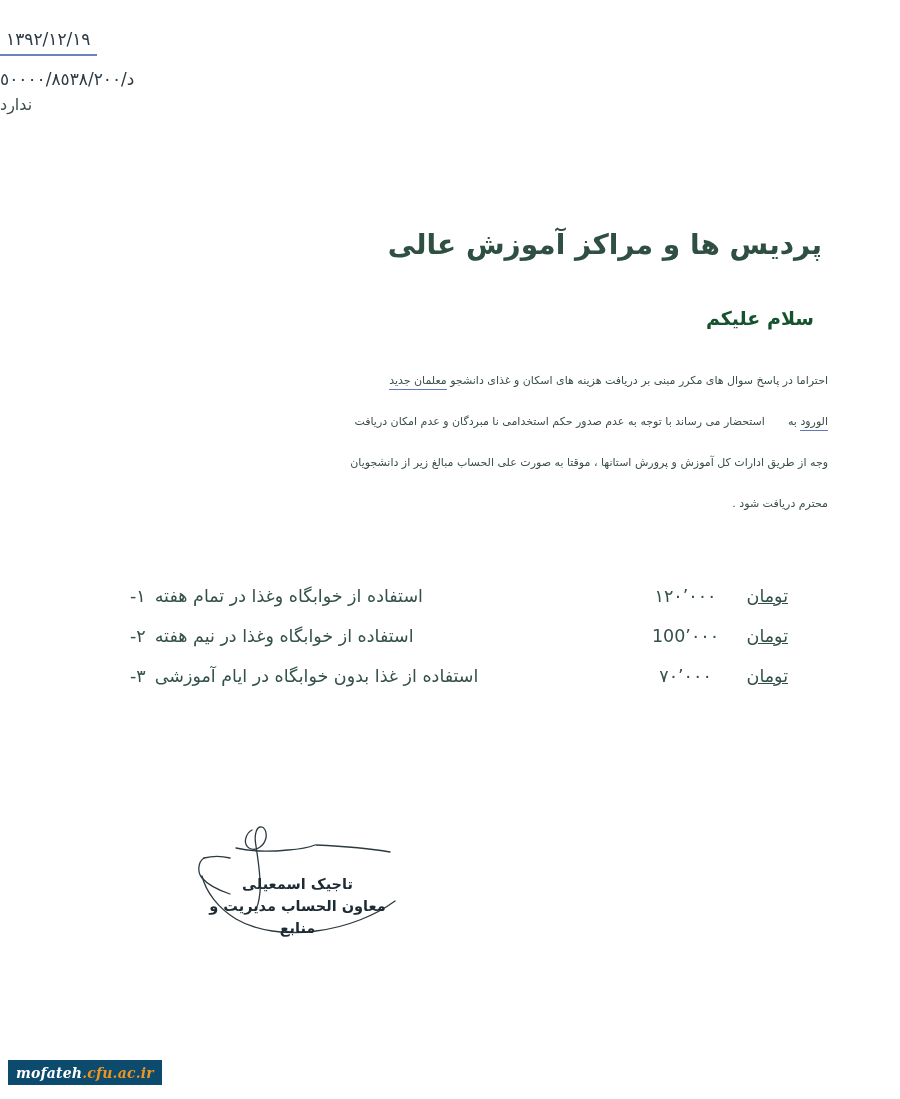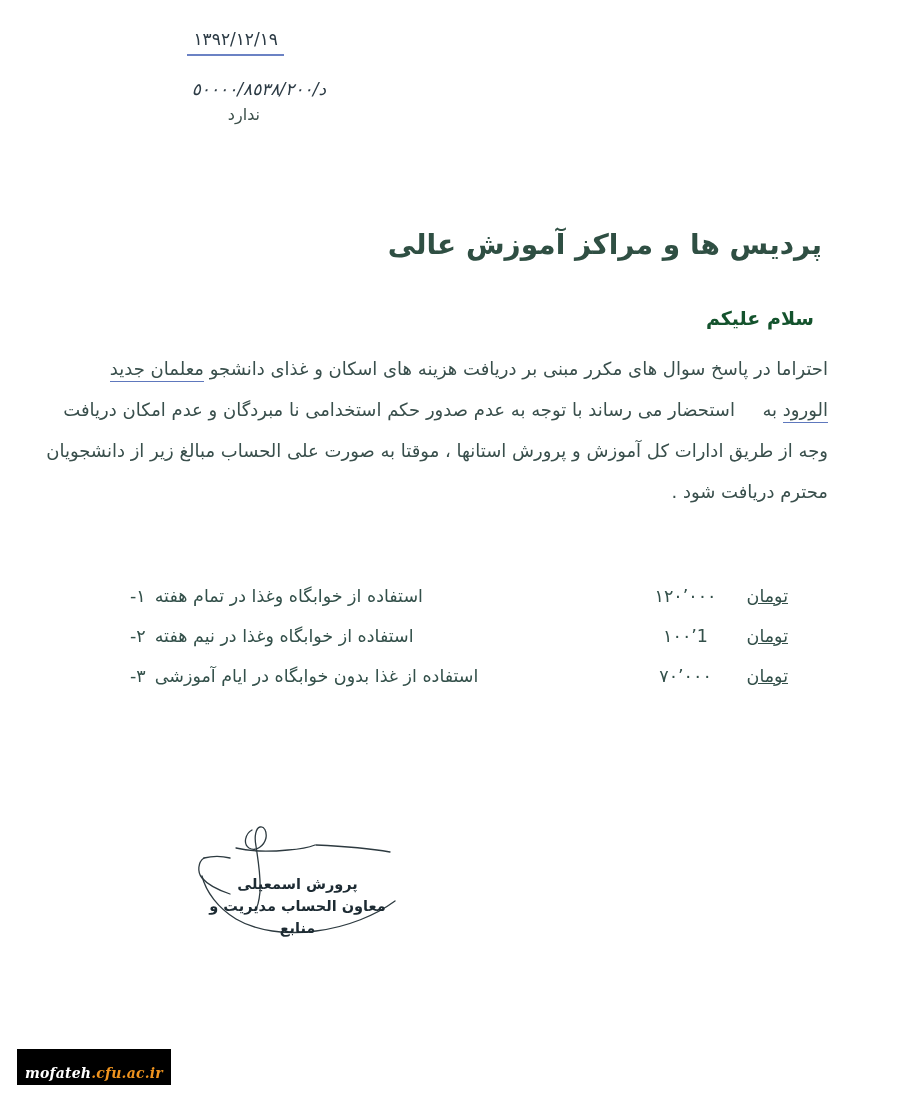--- a/index.html
+++ b/index.html
@@ -18,42 +18,41 @@
     overflow: hidden;
     box-sizing: border-box;
   }
 
   
   .header-block {
     position: absolute;
     top: 26px;
     left: 0;
     width: 300px;
-    text-align: right;
+    text-align: left;
     direction: rtl;
   }
   .hdr-line {
     color: #2b3a44;
     font-size: 17px;
     letter-spacing: 0.5px;
     line-height: 1.55;
     white-space: nowrap;
   }
   .hdr-date {
     display: inline-block;
     padding: 0 6px 2px 6px;
     margin-right: 16px;
     border-bottom: 2px solid #6b82c4;
   }
   .hdr-ref {
-    margin-top: 20px;
+    margin-top: 10px;
     margin-right: -26px;
     direction: ltr;
     unicode-bidi: plaintext;
-    font-style: italic;
   }
   .hdr-attach {
     margin-right: 40px;
     color: #3c4f4a;
     font-size: 16px;
   }
 
   
   .addressee {
     position: absolute;
@@ -71,25 +70,25 @@
     right: 86px;
     font-size: 19px;
     font-weight: bold;
     color: #14532d;
     white-space: nowrap;
   }
 
   
   .body-text {
     position: absolute;
-    top: 348px;
+    top: 360px;
     right: 72px;
     left: 78px;
     color: #394f4c;
-    font-size: 18px;
+    font-size: 11px;
     line-height: 41px;
     text-align: justify;
     text-align-last: right;
   }
   .body-line {
     white-space: nowrap;
     text-align: justify;
   }
   .u-blue {
     border-bottom: 1.6px solid #5e78bd;
@@ -155,23 +154,23 @@
     font-weight: bold;
     font-size: 14.5px;
     line-height: 1.5;
     direction: rtl;
   }
 
   
   .watermark {
     position: absolute;
     bottom: 14px;
-    left: 17px;
-    background: #000000;
-    padding: 16px 8px 4px 8px;
+    left: 8px;
+    background: #0c4a6e;
+    padding: 5px 8px 4px 8px;
     font-family: "DejaVu Serif", "Liberation Serif", serif;
     font-weight: bold;
     font-style: italic;
     font-size: 14px;
     letter-spacing: 0.2px;
     direction: ltr;
     white-space: nowrap;
   }
   .wm-a { color: #ffffff; }
   .wm-b { color: #f0941f; }
@@ -217,21 +216,21 @@
       </div>
       <div class="charge-desc">
         <span>استفاده از خوابگاه وغذا در تمام هفته</span>
         <span class="charge-num">١-</span>
       </div>
     </div>
 
     <div class="charge-row">
       <div class="charge-amount">
         <span class="amt-unit">تومان</span>
-        <span class="amt-value">١٠٠٬1</span>
+        <span class="amt-value">100٬٠٠٠</span>
       </div>
       <div class="charge-desc">
         <span>استفاده از خوابگاه وغذا در نیم هفته</span>
         <span class="charge-num">٢-</span>
       </div>
     </div>
 
     <div class="charge-row">
       <div class="charge-amount">
         <span class="amt-unit">تومان</span>
@@ -250,21 +249,21 @@
       <g fill="none" stroke="#2d3a40" stroke-width="1.3" stroke-linecap="round">
         <path d="M62 12 C55 16 53 26 59 30 C66 34 74 28 76 20 C77 13 74 8 70 9 C66 10 64 18 66 28 C68 42 71 58 70 74 C69 84 67 90 65 92"></path>
         <path d="M46 30 C58 33 78 34 98 32 C112 31 120 29 125 27"></path>
         <path d="M14 40 C8 44 7 54 12 60 C18 67 28 72 40 76"></path>
         <path d="M14 40 C22 38 32 38 40 40"></path>
         <path d="M12 58 C16 74 28 90 46 101 C66 113 96 117 126 113 C158 109 186 97 205 83"></path>
         <path d="M126 27 C150 28 178 30 200 34"></path>
       </g>
     </svg>
     <div class="sig-names">
-      <div>پرورش اسمعیلی</div>
+      <div>تاجیک اسمعیلی</div>
       <div>معاون الحساب مدیریت و منابع</div>
     </div>
   </div>
 
   <div class="watermark">
     <span class="wm-a">mofateh</span><span class="wm-b">.cfu.ac.ir</span>
   </div>
 
 </div>
 

